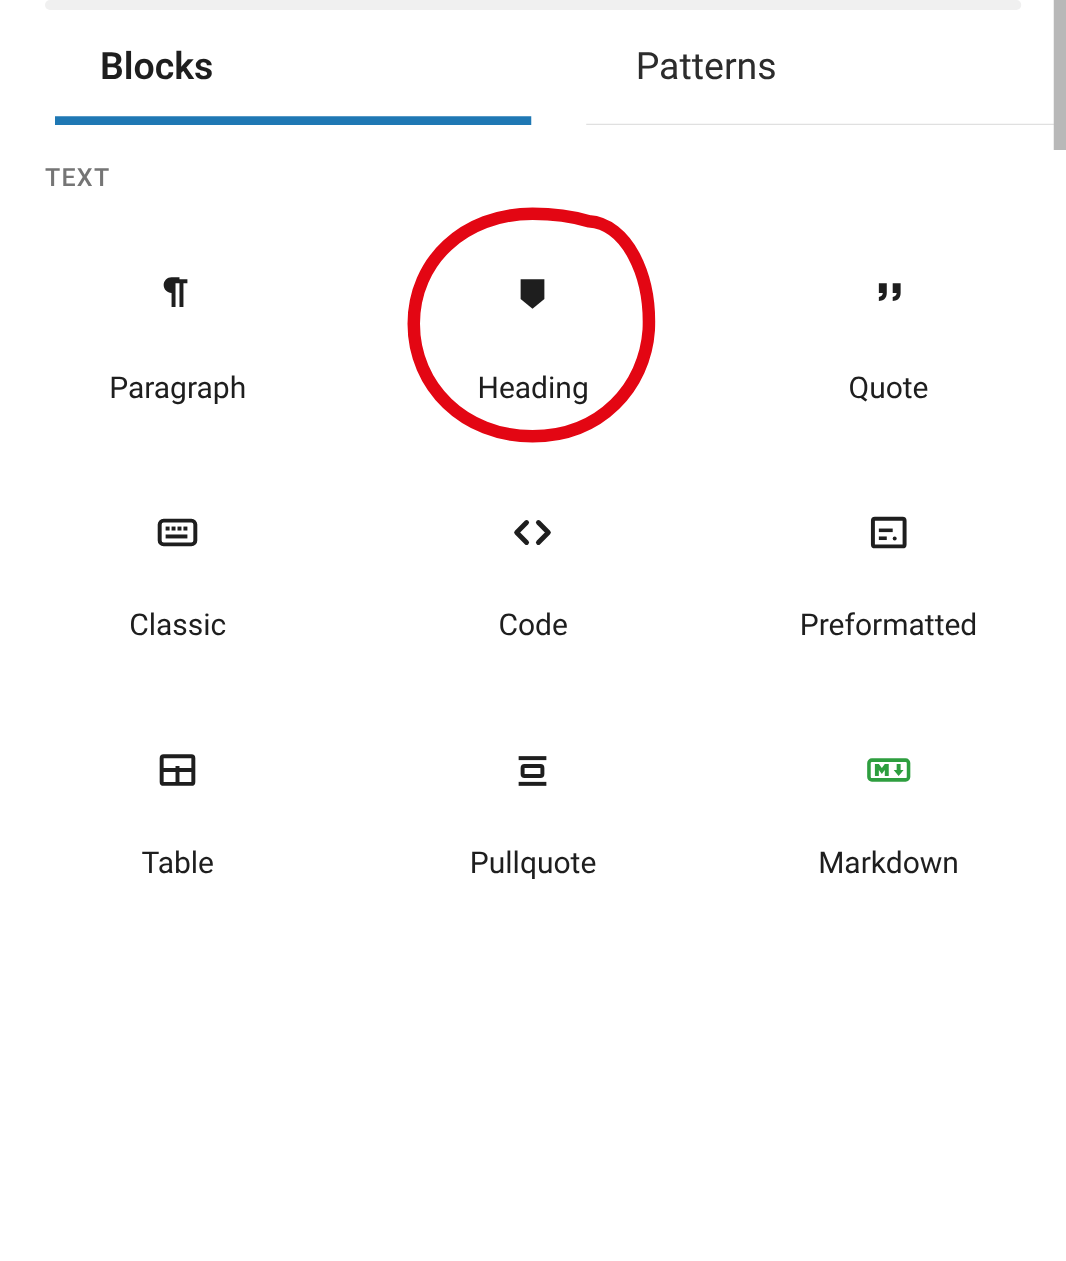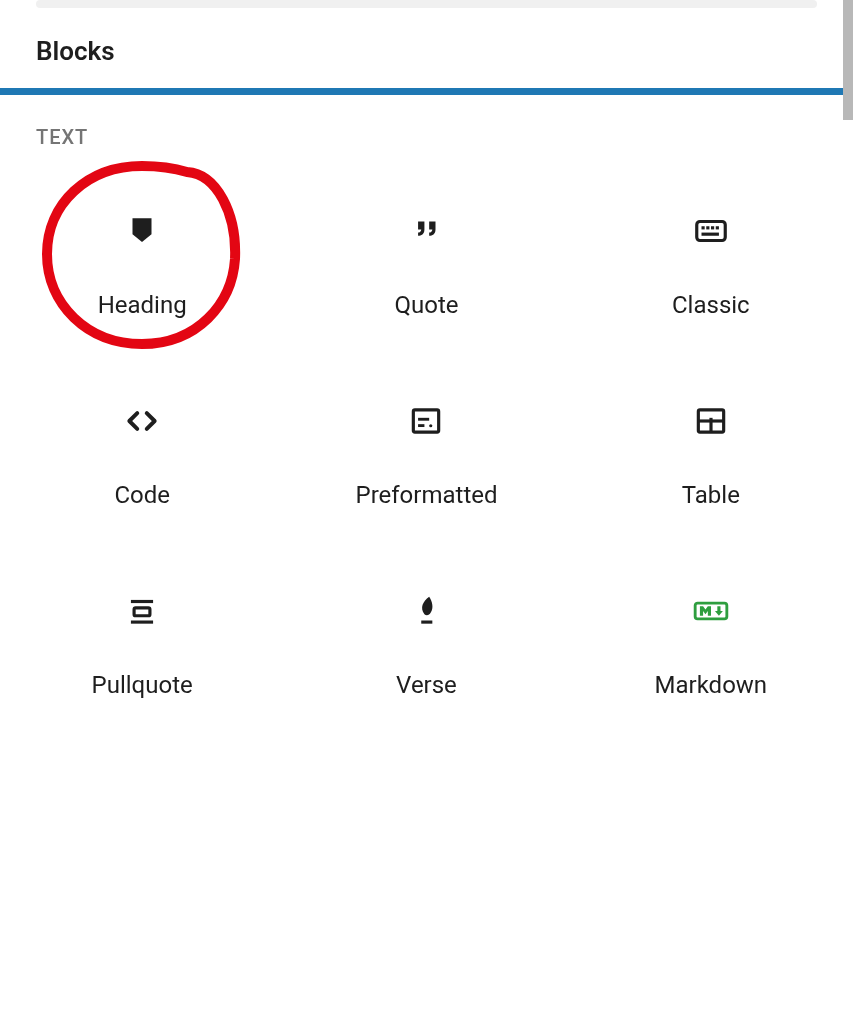--- a/index.html
+++ b/index.html
@@ -19,25 +19,26 @@
       border-radius: 4px;
     }
     .tabs {
       display: flex;
       position: relative;
     }
     .tab {
       flex: 1;
       text-align: left;
       padding: 22px 36px;
-      font-size: 26px;
+      font-size: 30px;
       font-weight: 600;
       color: #1e1e1e;
       cursor: pointer;
       border-bottom: 1px solid #e0e0e0;
+      margin-left: 44px;
     }
     .tab.active {
       border-bottom: 7px solid #1f78b4;
     }
     .tab:not(.active) {
       font-weight: 400;
       color: #2c2c2c;
       padding-left: 36px;
     }
     .tab.patterns {
@@ -102,26 +103,35 @@
       border-radius: 0;
     }
   </style>
 </head>
 <body>
 
 <div class="search-bar"></div>
 
 <div class="tabs">
   <div class="tab active">Blocks</div>
+  <div class="tab patterns">Patterns</div>
 </div>
 
 <div class="category-label">TEXT</div>
 
 <div class="grid">
 
+  <div class="block-item">
+    <div class="block-icon">
+      <svg viewBox="0 0 24 24" fill="none" stroke="#1e1e1e" stroke-width="0">
+        <path fill="#1e1e1e" d="M13 5h4v2h-2v12h-2v-12h-2v12h-2v-7c-2.2 0-4-1.8-4-4s1.8-4 4-4h4z" transform="translate(0,-1)"></path>
+      </svg>
+    </div>
+    <div class="block-label">Paragraph</div>
+  </div>
 
   <div class="block-item">
     <svg class="annotation-circle" viewBox="0 0 210 200">
       <path d="M 150 18 C 180 20 200 60 198 105 C 195 150 160 190 105 190 C 50 190 10 150 10 100 C 10 50 50 12 105 12 C 125 12 140 15 150 18" stroke="#e30613" stroke-width="10" fill="none" stroke-linecap="round"></path>
     </svg>
     <div class="block-icon">
       <svg viewBox="0 0 24 24">
         <path fill="#1e1e1e" d="M6 4 h12 v10 l-6 5 l-6 -5 z"></path>
       </svg>
     </div>
@@ -188,29 +198,20 @@
     <div class="block-icon">
       <svg viewBox="0 0 24 24">
         <rect x="5" y="5" width="14" height="2" fill="#1e1e1e"></rect>
         <rect x="7" y="10" width="10" height="5" rx="1" fill="none" stroke="#1e1e1e" stroke-width="2"></rect>
         <rect x="5" y="18" width="14" height="2" fill="#1e1e1e"></rect>
       </svg>
     </div>
     <div class="block-label">Pullquote</div>
   </div>
 
-  <div class="block-item">
-    <div class="block-icon">
-      <svg viewBox="0 0 24 24">
-        <path fill="#1e1e1e" d="M14 3 C 10 6 8 10 11 14 C 12 15 14 15 15 13 C 17 10 16 6 14 3 Z"></path>
-        <rect x="9" y="18" width="7" height="2" fill="#1e1e1e"></rect>
-      </svg>
-    </div>
-    <div class="block-label">Verse</div>
-  </div>
 
   <div class="block-item">
     <div class="block-icon">
       <svg viewBox="0 0 24 24">
         <rect x="2" y="7" width="20" height="10" rx="1.5" fill="none" stroke="#2e9e3f" stroke-width="1.8"></rect>
         <path fill="#2e9e3f" d="M5 15 v-6 h2 l1.5 2 1.5-2 h2 v6 h-2 v-3 l-1.5 2 -1.5-2 v3 z"></path>
         <path fill="#2e9e3f" d="M16 9 h2 v3 h1.5 l-2.5 3 -2.5-3 h1.5 z"></path>
       </svg>
     </div>
     <div class="block-label">Markdown</div>

